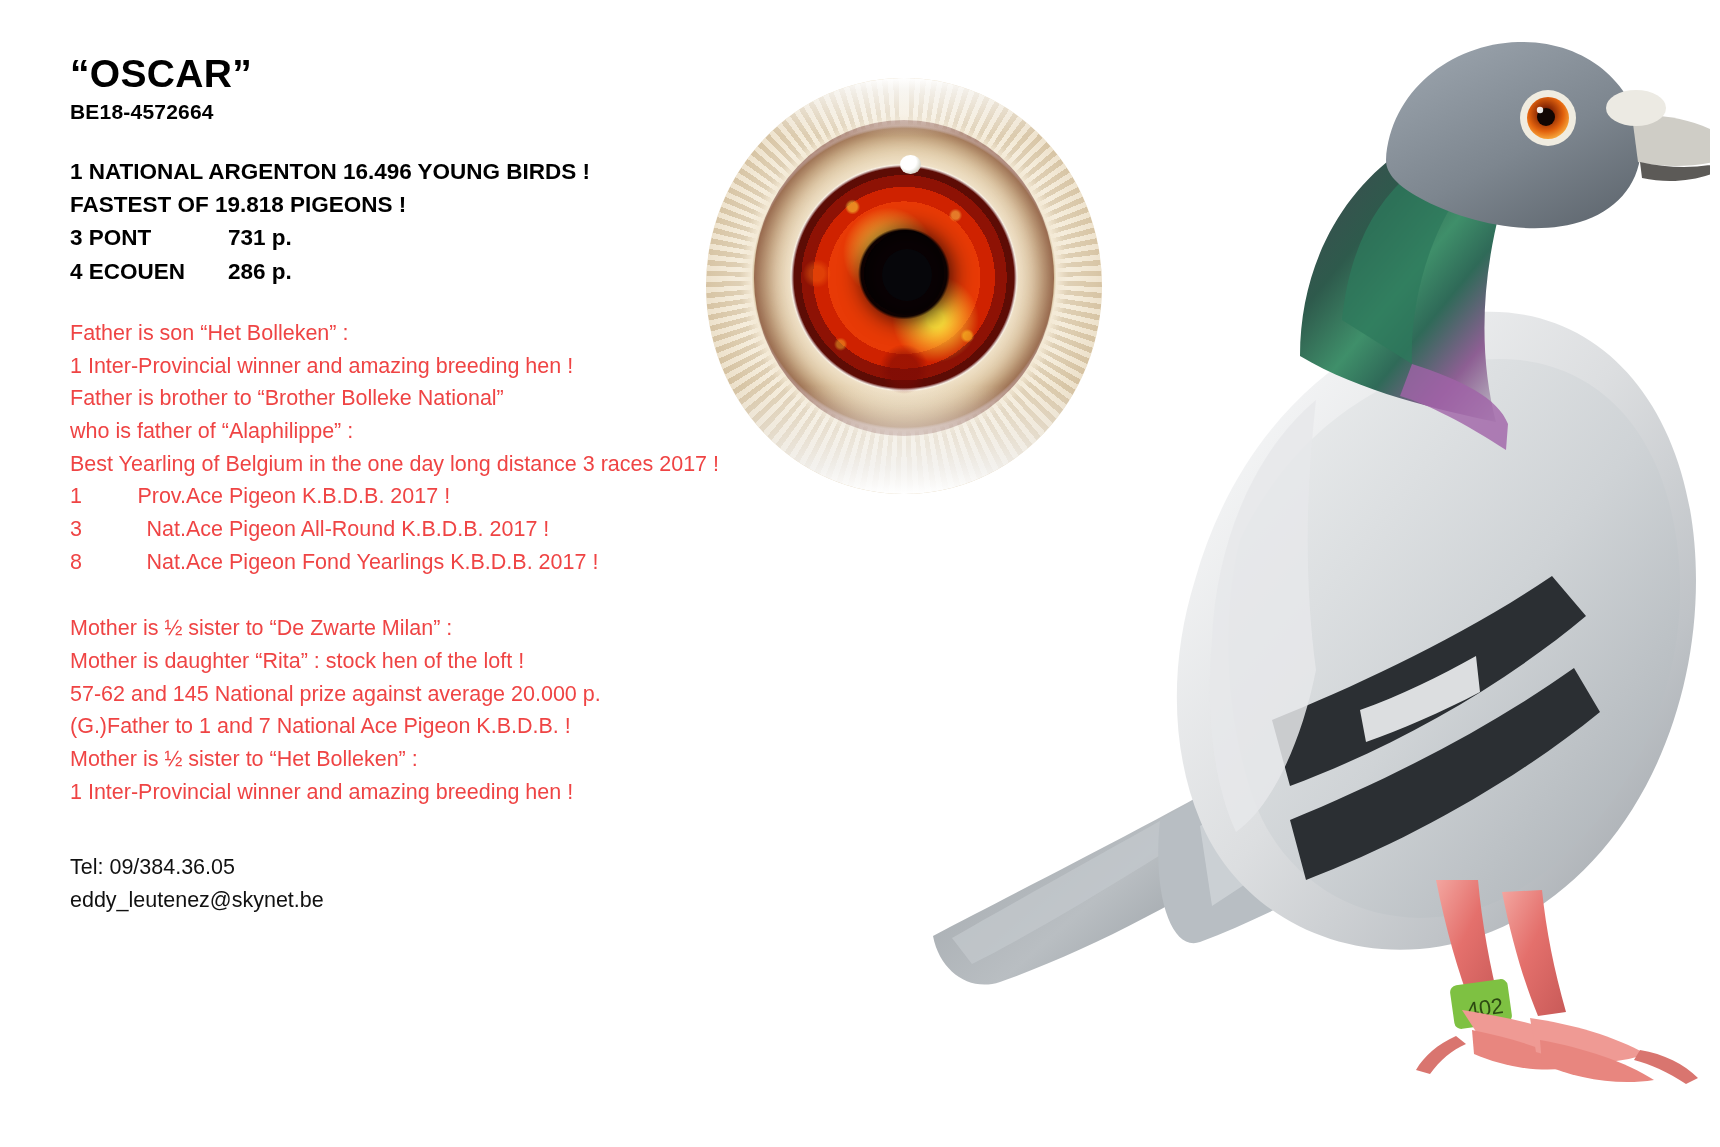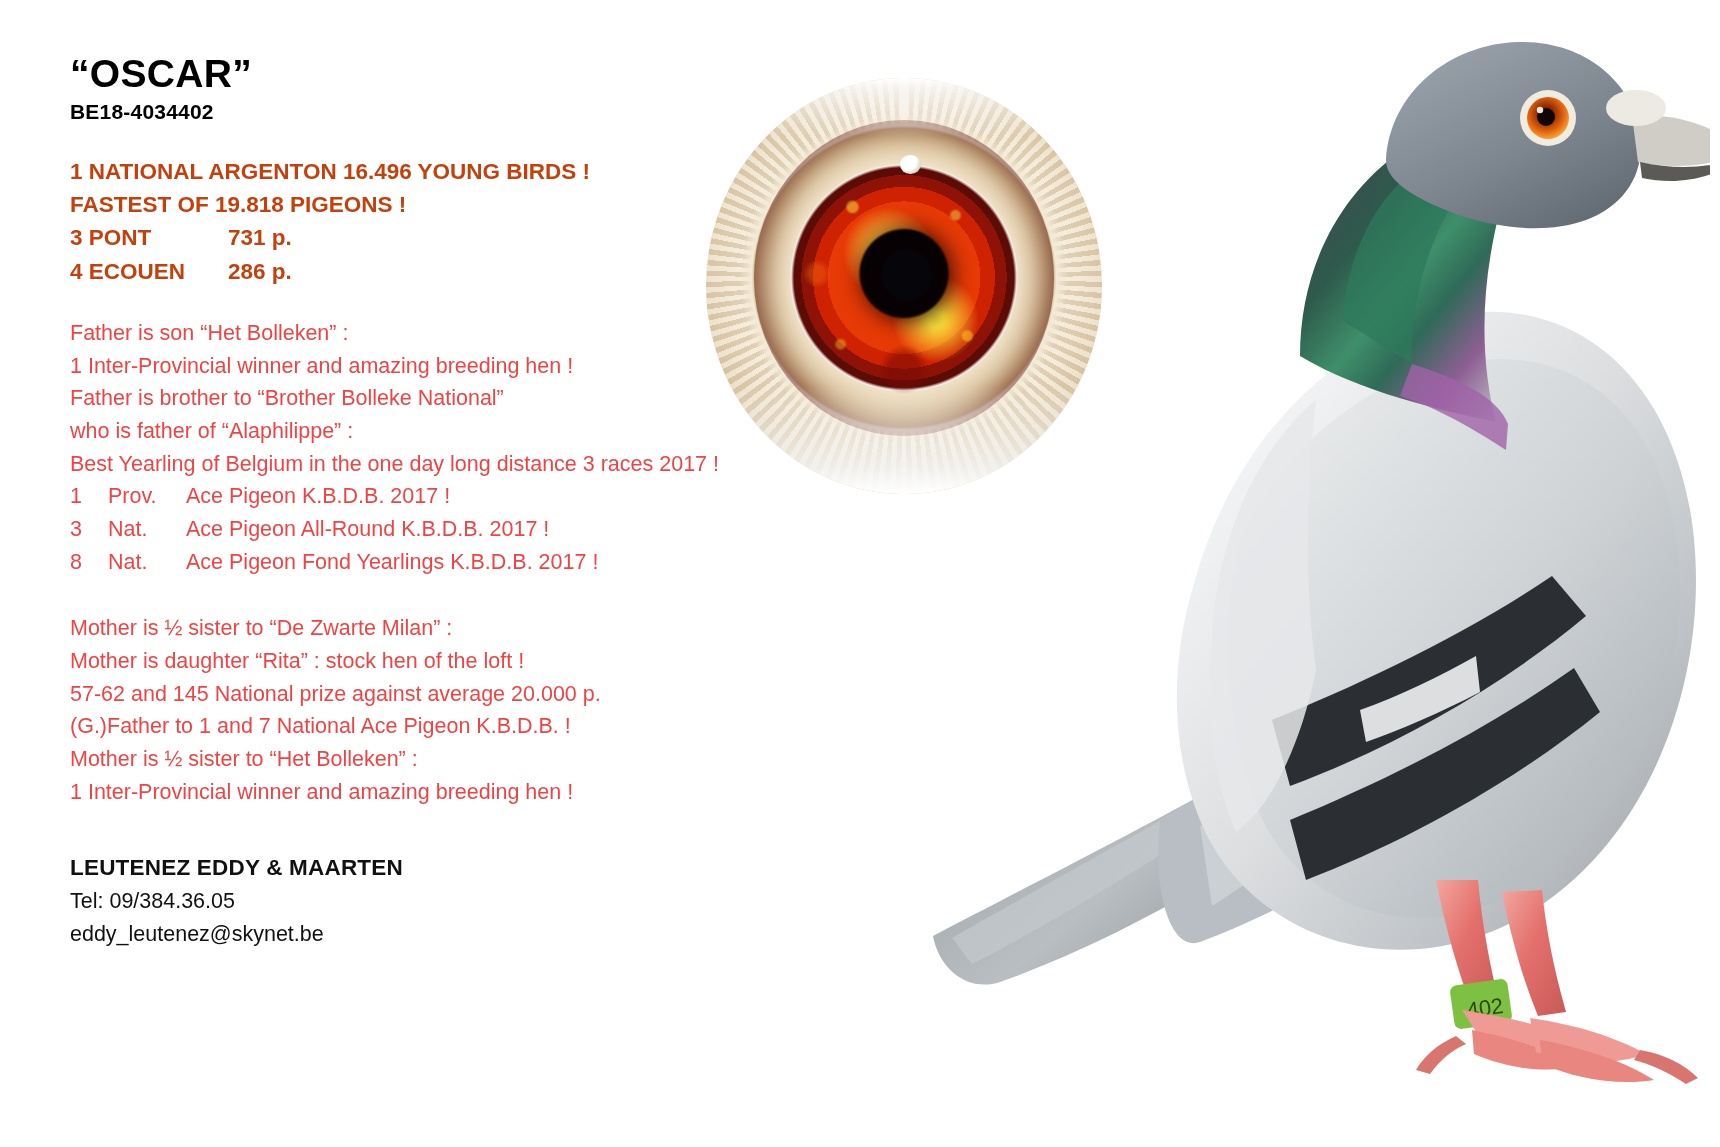--- a/index.html
+++ b/index.html
@@ -33,37 +33,37 @@
   .ring-number {
     font-size: 21px;
     font-weight: bold;
     letter-spacing: 0.2px;
     margin-top: 3px;
     color: #000;
   }
 
   .results {
     margin-top: 31px;
-    color: #c2410c;
+    color: #000000;
     font-weight: bold;
     font-size: 22.5px;
     line-height: 1.48;
   }
   .results .rline { white-space: pre; }
   .results .res-name { display: inline-block; width: 158px; }
 
   .para {
     margin-top: 29px;
     font-size: 21.5px;
     line-height: 1.52;
     color: #ef4444;
   }
   .para .l { white-space: pre; display: block; }
   .ace-line .rank { display: inline-block; width: 38px; }
-  .ace-line .lvl { display: inline-block; width: 78px; }
+  .ace-line .lvl { display: inline-block; width: 78px; text-align: right; }
 
   .para2 { margin-top: 34px; }
 
   
   .address {
     position: absolute;
     left: 70px;
     top: 851px;
     font-size: 21.5px;
     line-height: 1.52;
@@ -165,21 +165,21 @@
     height: 1120px;
   }
   .pigeon-photo svg { display: block; width: 100%; height: 100%; }
 </style>
 </head>
 <body>
 
 <div class="text-col">
 
   <div class="pigeon-name">“OSCAR”</div>
-  <div class="ring-number">BE18-4034402</div>
+  <div class="ring-number">BE18-4572664</div>
 
   <div class="results">
     <span class="rline">1 NATIONAL ARGENTON 16.496 YOUNG BIRDS !</span><br>
     <span class="rline">FASTEST OF 19.818 PIGEONS !</span><br>
     <span class="rline"><span class="res-name">3 PONT</span><span>731 p.</span></span><br>
     <span class="rline"><span class="res-name">4 ECOUEN</span><span>286 p.</span></span>
   </div>
 
   <div class="para">
     <span class="l">Father is son “Het Bolleken” :</span>
@@ -196,21 +196,20 @@
     <span class="l">Mother is ½ sister to “De Zwarte Milan” :</span>
     <span class="l">Mother is daughter “Rita” : stock hen of the loft !</span>
     <span class="l">57-62 and 145 National prize against average 20.000 p.</span>
     <span class="l">(G.)Father to 1 and 7 National Ace Pigeon K.B.D.B. !</span>
     <span class="l">Mother is ½ sister to “Het Bolleken” :</span>
     <span class="l">1 Inter-Provincial winner and amazing breeding hen !</span>
   </div>
 </div>
 
 <div class="address">
-  <span class="l name">LEUTENEZ EDDY &amp; MAARTEN</span>
   <span class="l">Tel: 09/384.36.05</span>
   <span class="l">eddy_leutenez@skynet.be</span>
 </div>
 
 <div class="eye-photo">
   <div class="granules"></div>
   <div class="iris-ring"></div>
   <div class="pupil-core"></div>
   <div class="pupil"></div>
   <div class="highlight"></div>

